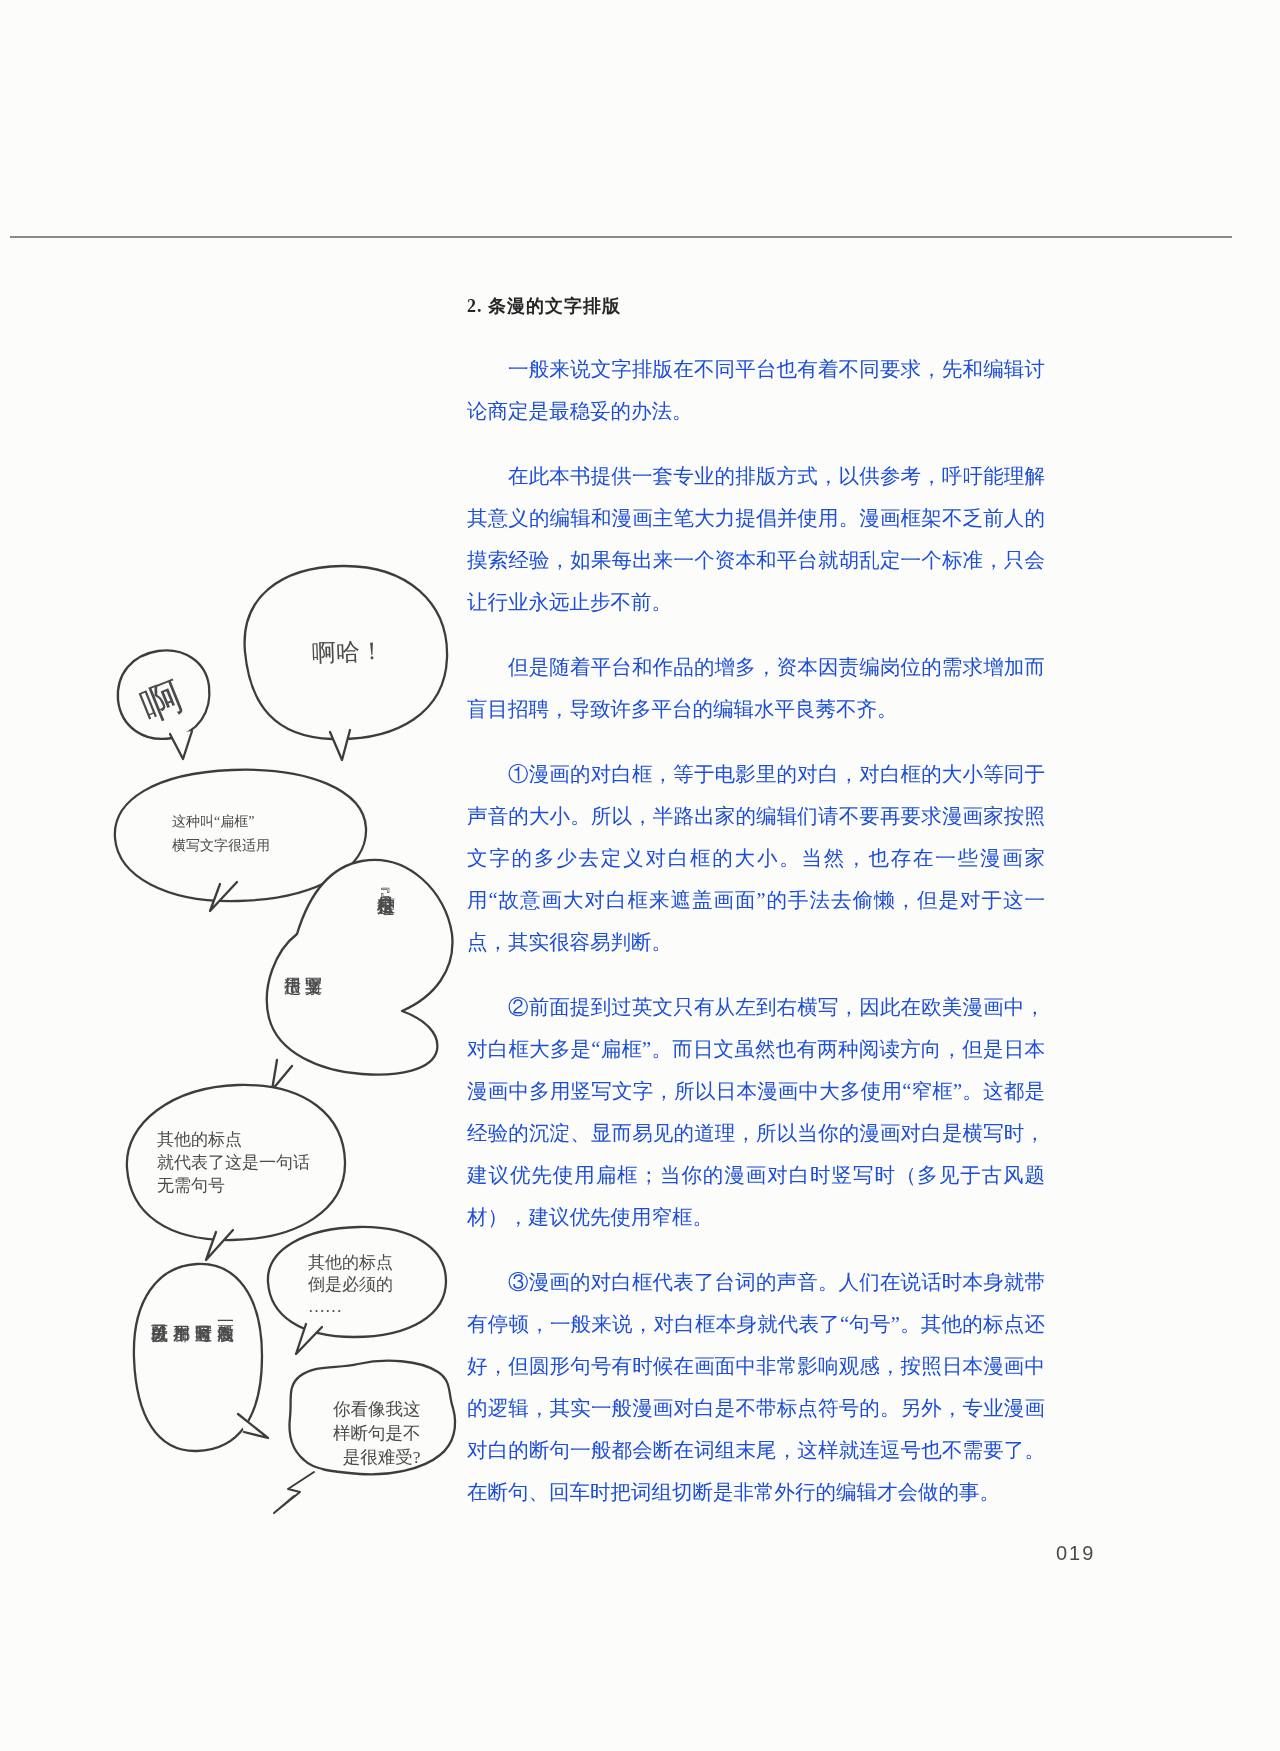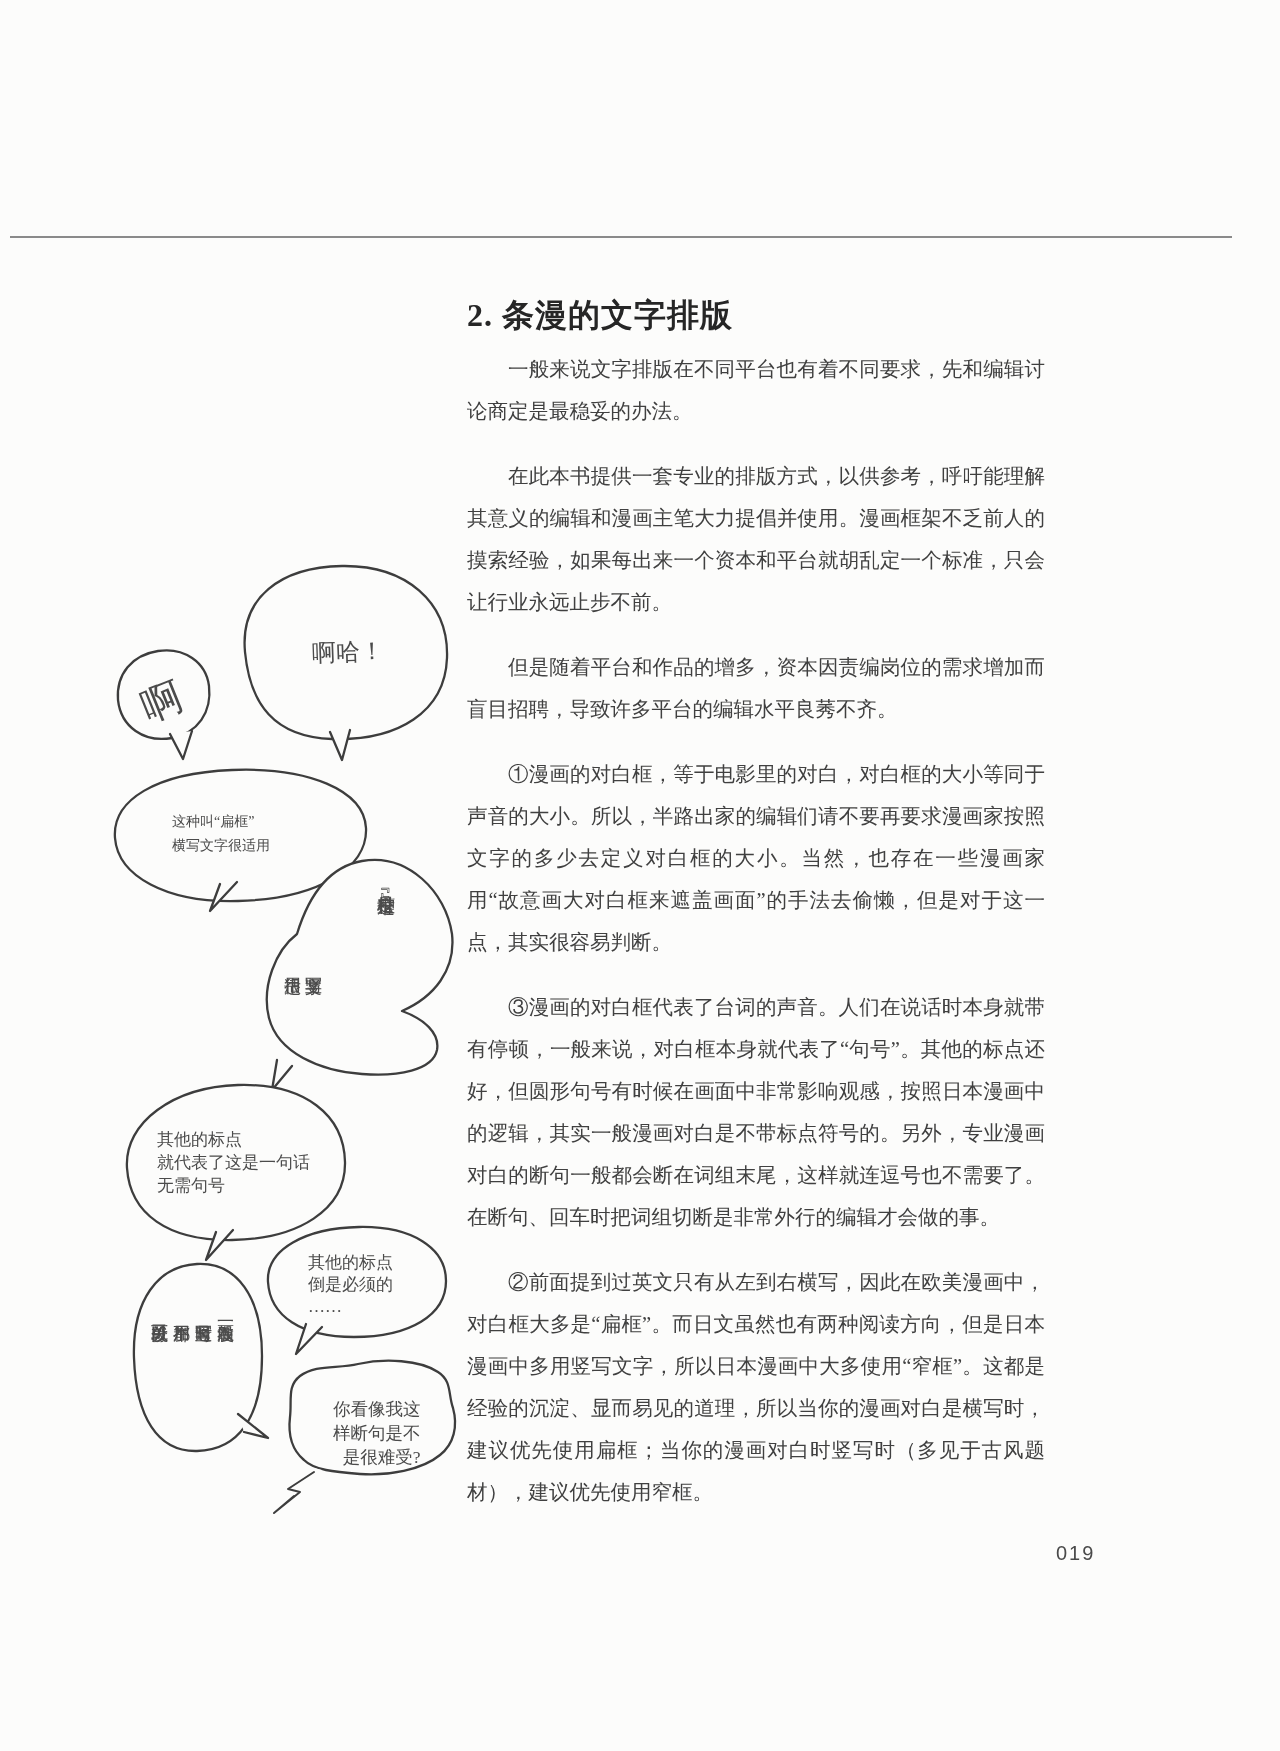--- a/index.html
+++ b/index.html
@@ -8,31 +8,31 @@
     background:#fcfcfb;
     font-family:"Liberation Serif","DejaVu Serif",serif;
     color:#333;
   }
   .top-rule{
     position:absolute;left:10px;top:236px;width:1222px;height:2px;
     background:#8a8a8a;
   }
   .heading{
     position:absolute;left:467px;top:294px;
-    font-size:32px;font-weight:bold;color:#262626;
+    font-size:18px;font-weight:bold;color:#262626;
     letter-spacing:1px;white-space:nowrap;
   }
   .body-col{
     position:absolute;left:467px;top:348px;width:578px;
   }
   .body-col p{
     margin:0 0 23px 0;
     font-size:20.5px;line-height:42px;
     text-indent:2em;text-align:justify;
-    color:#404040;
+    color:#1d4ed8;
   }
   .illus{
     position:absolute;left:80px;top:470px;width:395px;height:1070px;
   }
   .illus svg{position:absolute;left:0;top:0;}
   .bubble-text{
     position:absolute;color:#4b4b4b;
     font-family:"Liberation Serif","DejaVu Serif",serif;
     white-space:pre;
   }
@@ -51,22 +51,22 @@
 
 <div class="top-rule"></div>
 
 <div class="heading">2. 条漫的文字排版</div>
 
 <div class="body-col">
   <p>一般来说文字排版在不同平台也有着不同要求，先和编辑讨论商定是最稳妥的办法。</p>
   <p>在此本书提供一套专业的排版方式，以供参考，呼吁能理解其意义的编辑和漫画主笔大力提倡并使用。漫画框架不乏前人的摸索经验，如果每出来一个资本和平台就胡乱定一个标准，只会让行业永远止步不前。</p>
   <p>但是随着平台和作品的增多，资本因责编岗位的需求增加而盲目招聘，导致许多平台的编辑水平良莠不齐。</p>
   <p>①漫画的对白框，等于电影里的对白，对白框的大小等同于声音的大小。所以，半路出家的编辑们请不要再要求漫画家按照文字的多少去定义对白框的大小。当然，也存在一些漫画家用“故意画大对白框来遮盖画面”的手法去偷懒，但是对于这一点，其实很容易判断。</p>
+  <p>②前面提到过英文只有从左到右横写，因此在欧美漫画中，对白框大多是“扁框”。而日文虽然也有两种阅读方向，但是日本漫画中多用竖写文字，所以日本漫画中大多使用“窄框”。这都是经验的沉淀、显而易见的道理，所以当你的漫画对白是横写时，建议优先使用扁框；当你的漫画对白时竖写时（多见于古风题材），建议优先使用窄框。</p>
   <p>③漫画的对白框代表了台词的声音。人们在说话时本身就带有停顿，一般来说，对白框本身就代表了“句号”。其他的标点还好，但圆形句号有时候在画面中非常影响观感，按照日本漫画中的逻辑，其实一般漫画对白是不带标点符号的。另外，专业漫画对白的断句一般都会断在词组末尾，这样就连逗号也不需要了。在断句、回车时把词组切断是非常外行的编辑才会做的事。</p>
-  <p>②前面提到过英文只有从左到右横写，因此在欧美漫画中，对白框大多是“扁框”。而日文虽然也有两种阅读方向，但是日本漫画中多用竖写文字，所以日本漫画中大多使用“窄框”。这都是经验的沉淀、显而易见的道理，所以当你的漫画对白是横写时，建议优先使用扁框；当你的漫画对白时竖写时（多见于古风题材），建议优先使用窄框。</p>
 </div>
 
 <div class="illus">
   <svg width="395" height="1070" viewBox="0 0 395 1070">
     <g fill="#fcfcfb" stroke="#3d3d3d" stroke-width="2.3" stroke-linecap="round" stroke-linejoin="round">
 
       <path d="M 165,182 C 160,128 200,97 262,96 C 326,95 369,132 367,188 C 365,242 318,271 252,269 C 194,267 170,234 165,182 Z"></path>
       <path d="M 250,262 L 262,290 L 270,260 Z" stroke="none"></path>
       <path fill="none" d="M 250,262 L 262,290 L 270,260"></path>
 

